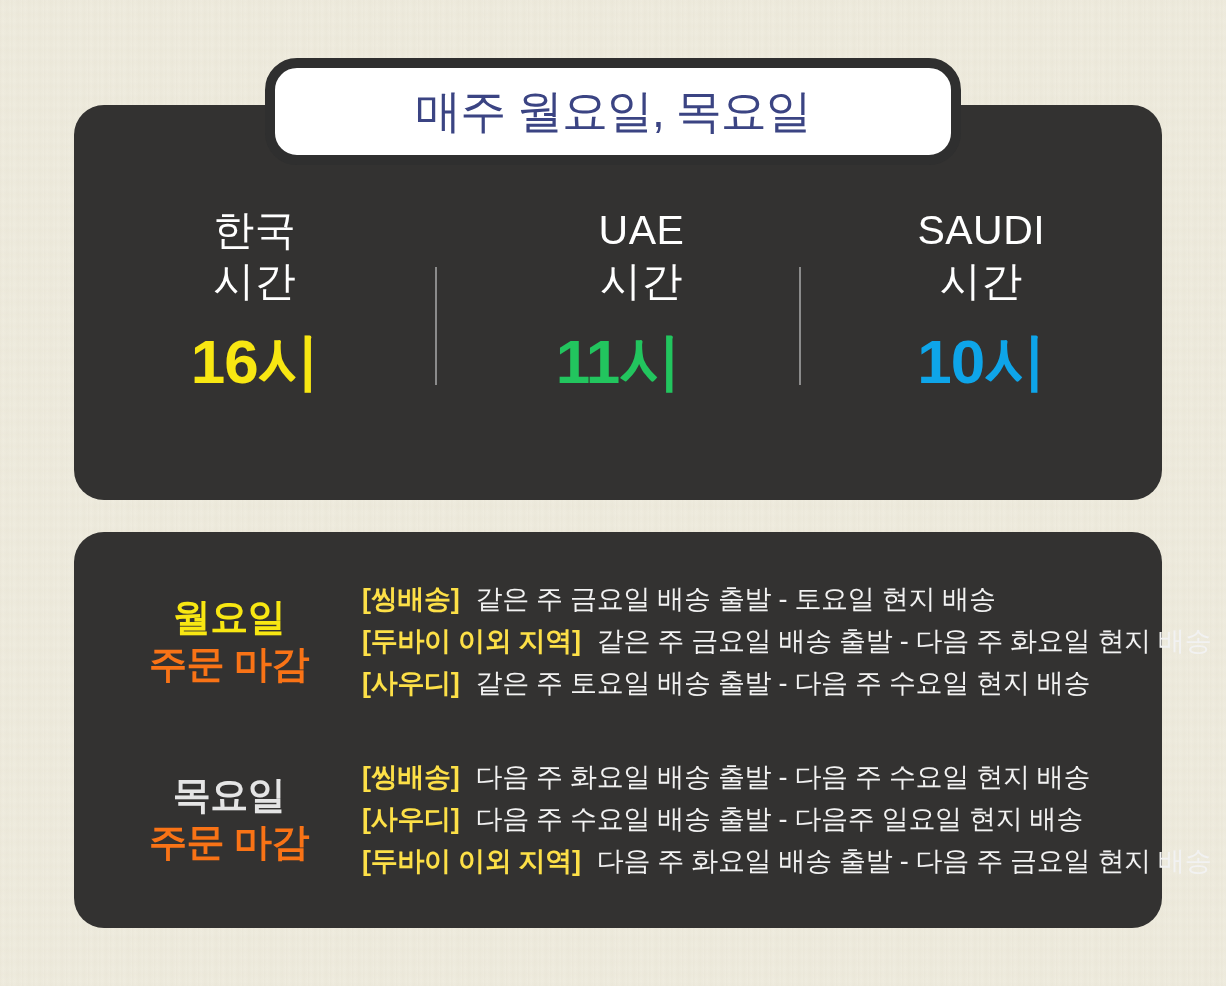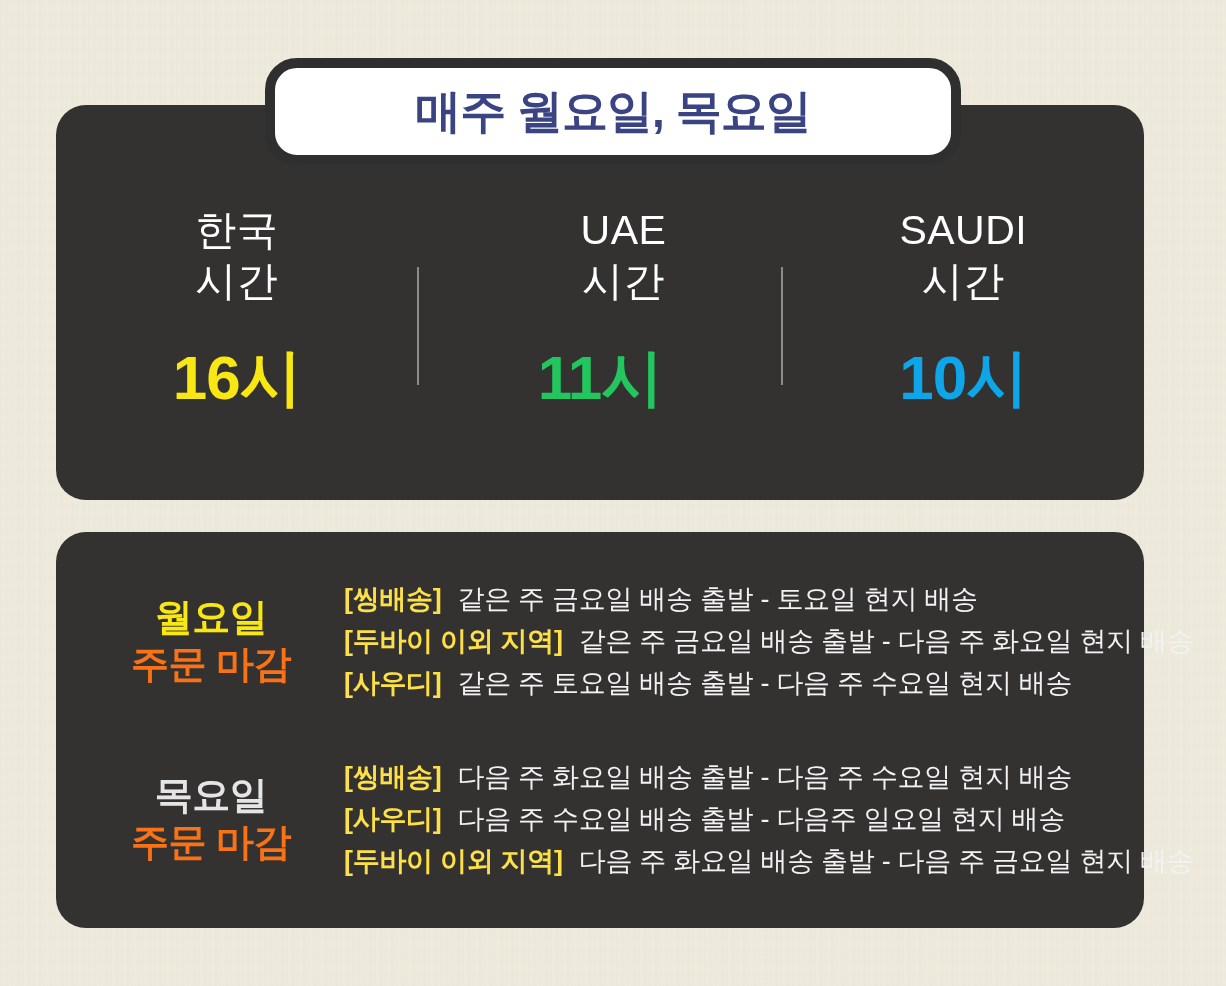--- a/index.html
+++ b/index.html
@@ -34,28 +34,28 @@
     border: 10px solid #2f2f2f;
     border-radius: 32px;
     display: flex;
     align-items: center;
     justify-content: center;
     z-index: 3;
   }
   .badge-title {
     color: #3b4483;
     font-size: 46px;
-    font-weight: 700;
+    font-weight: 400;
     letter-spacing: -1px;
   }
 
   
   .card {
     position: absolute;
-    left: 56px;
+    left: 74px;
     width: 1088px;
     background: #333231;
     border-radius: 30px;
   }
   .card-times {
     top: 105px;
     height: 395px;
     display: flex;
     align-items: stretch;
     justify-content: center;
@@ -71,21 +71,21 @@
     text-align: center;
   }
   .tz-region {
     color: #ffffff;
     font-size: 41px;
     font-weight: 500;
     line-height: 1.25;
     letter-spacing: 0.5px;
   }
   .tz-time {
-    margin-top: 28px;
+    margin-top: 12px;
     font-size: 62px;
     font-weight: 800;
     letter-spacing: -1px;
   }
   .tz-divider {
     width: 2px;
     background: #8b8b8b;
     height: 118px;
     align-self: flex-start;
     margin-top: 62px;

